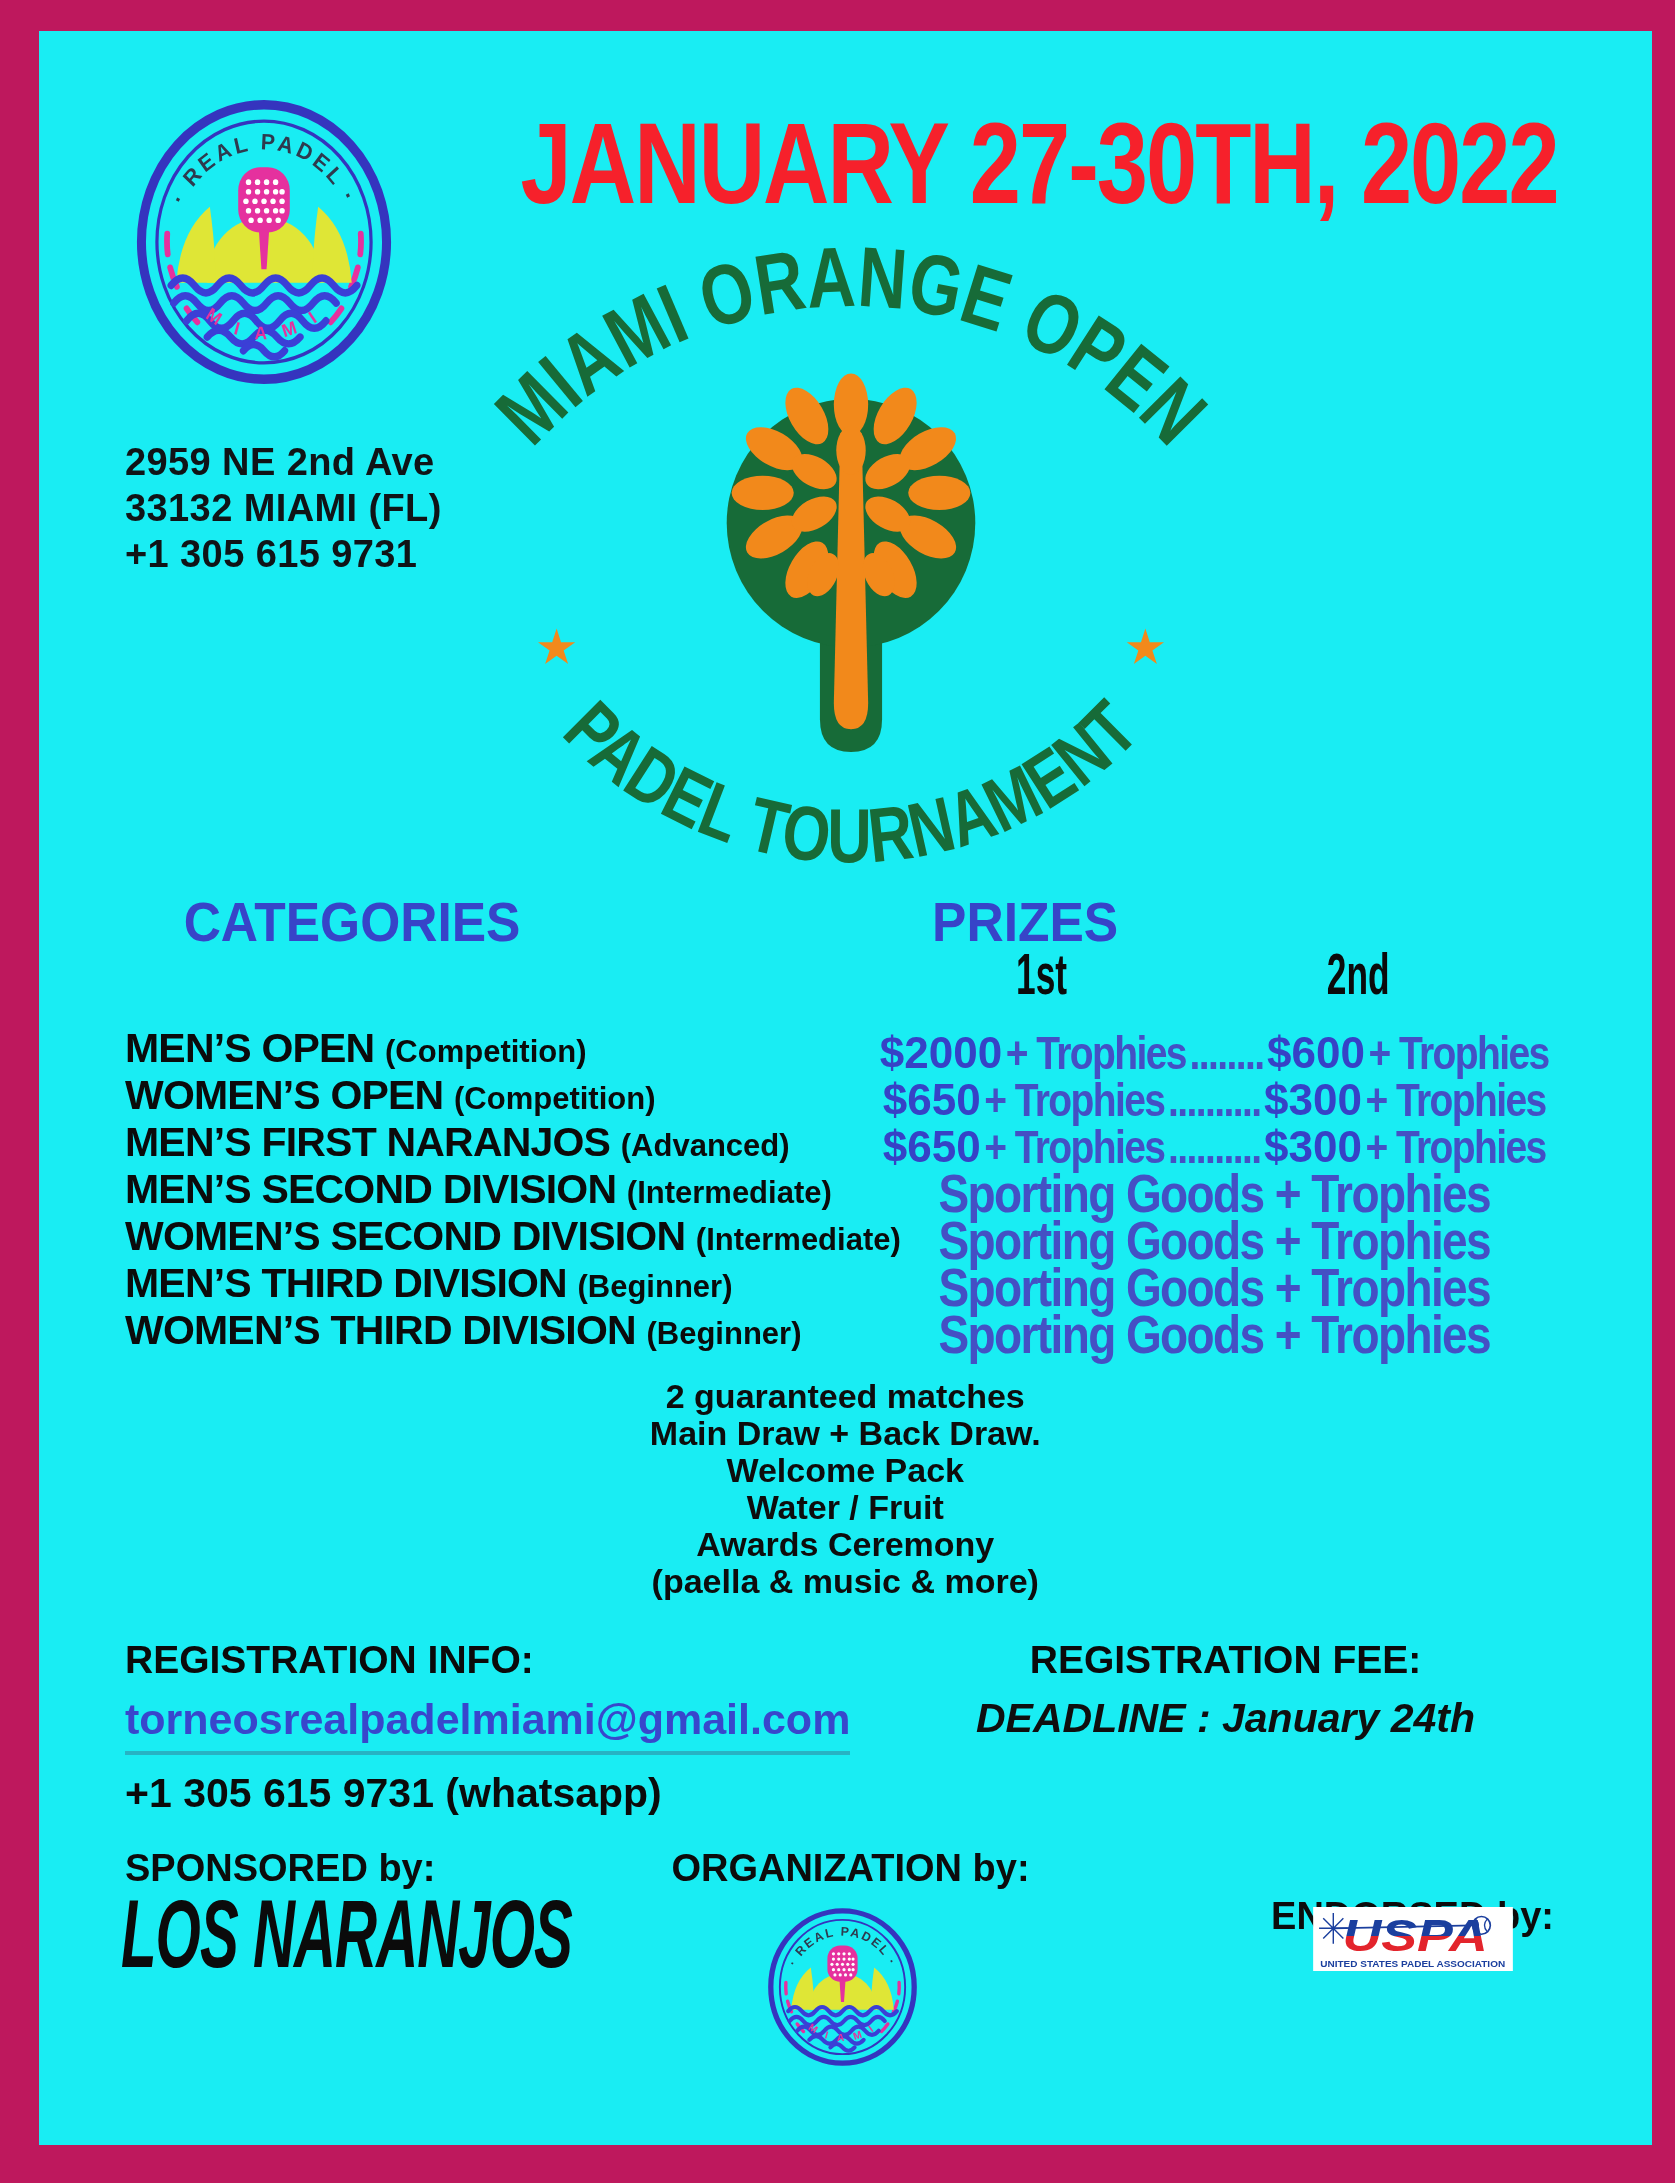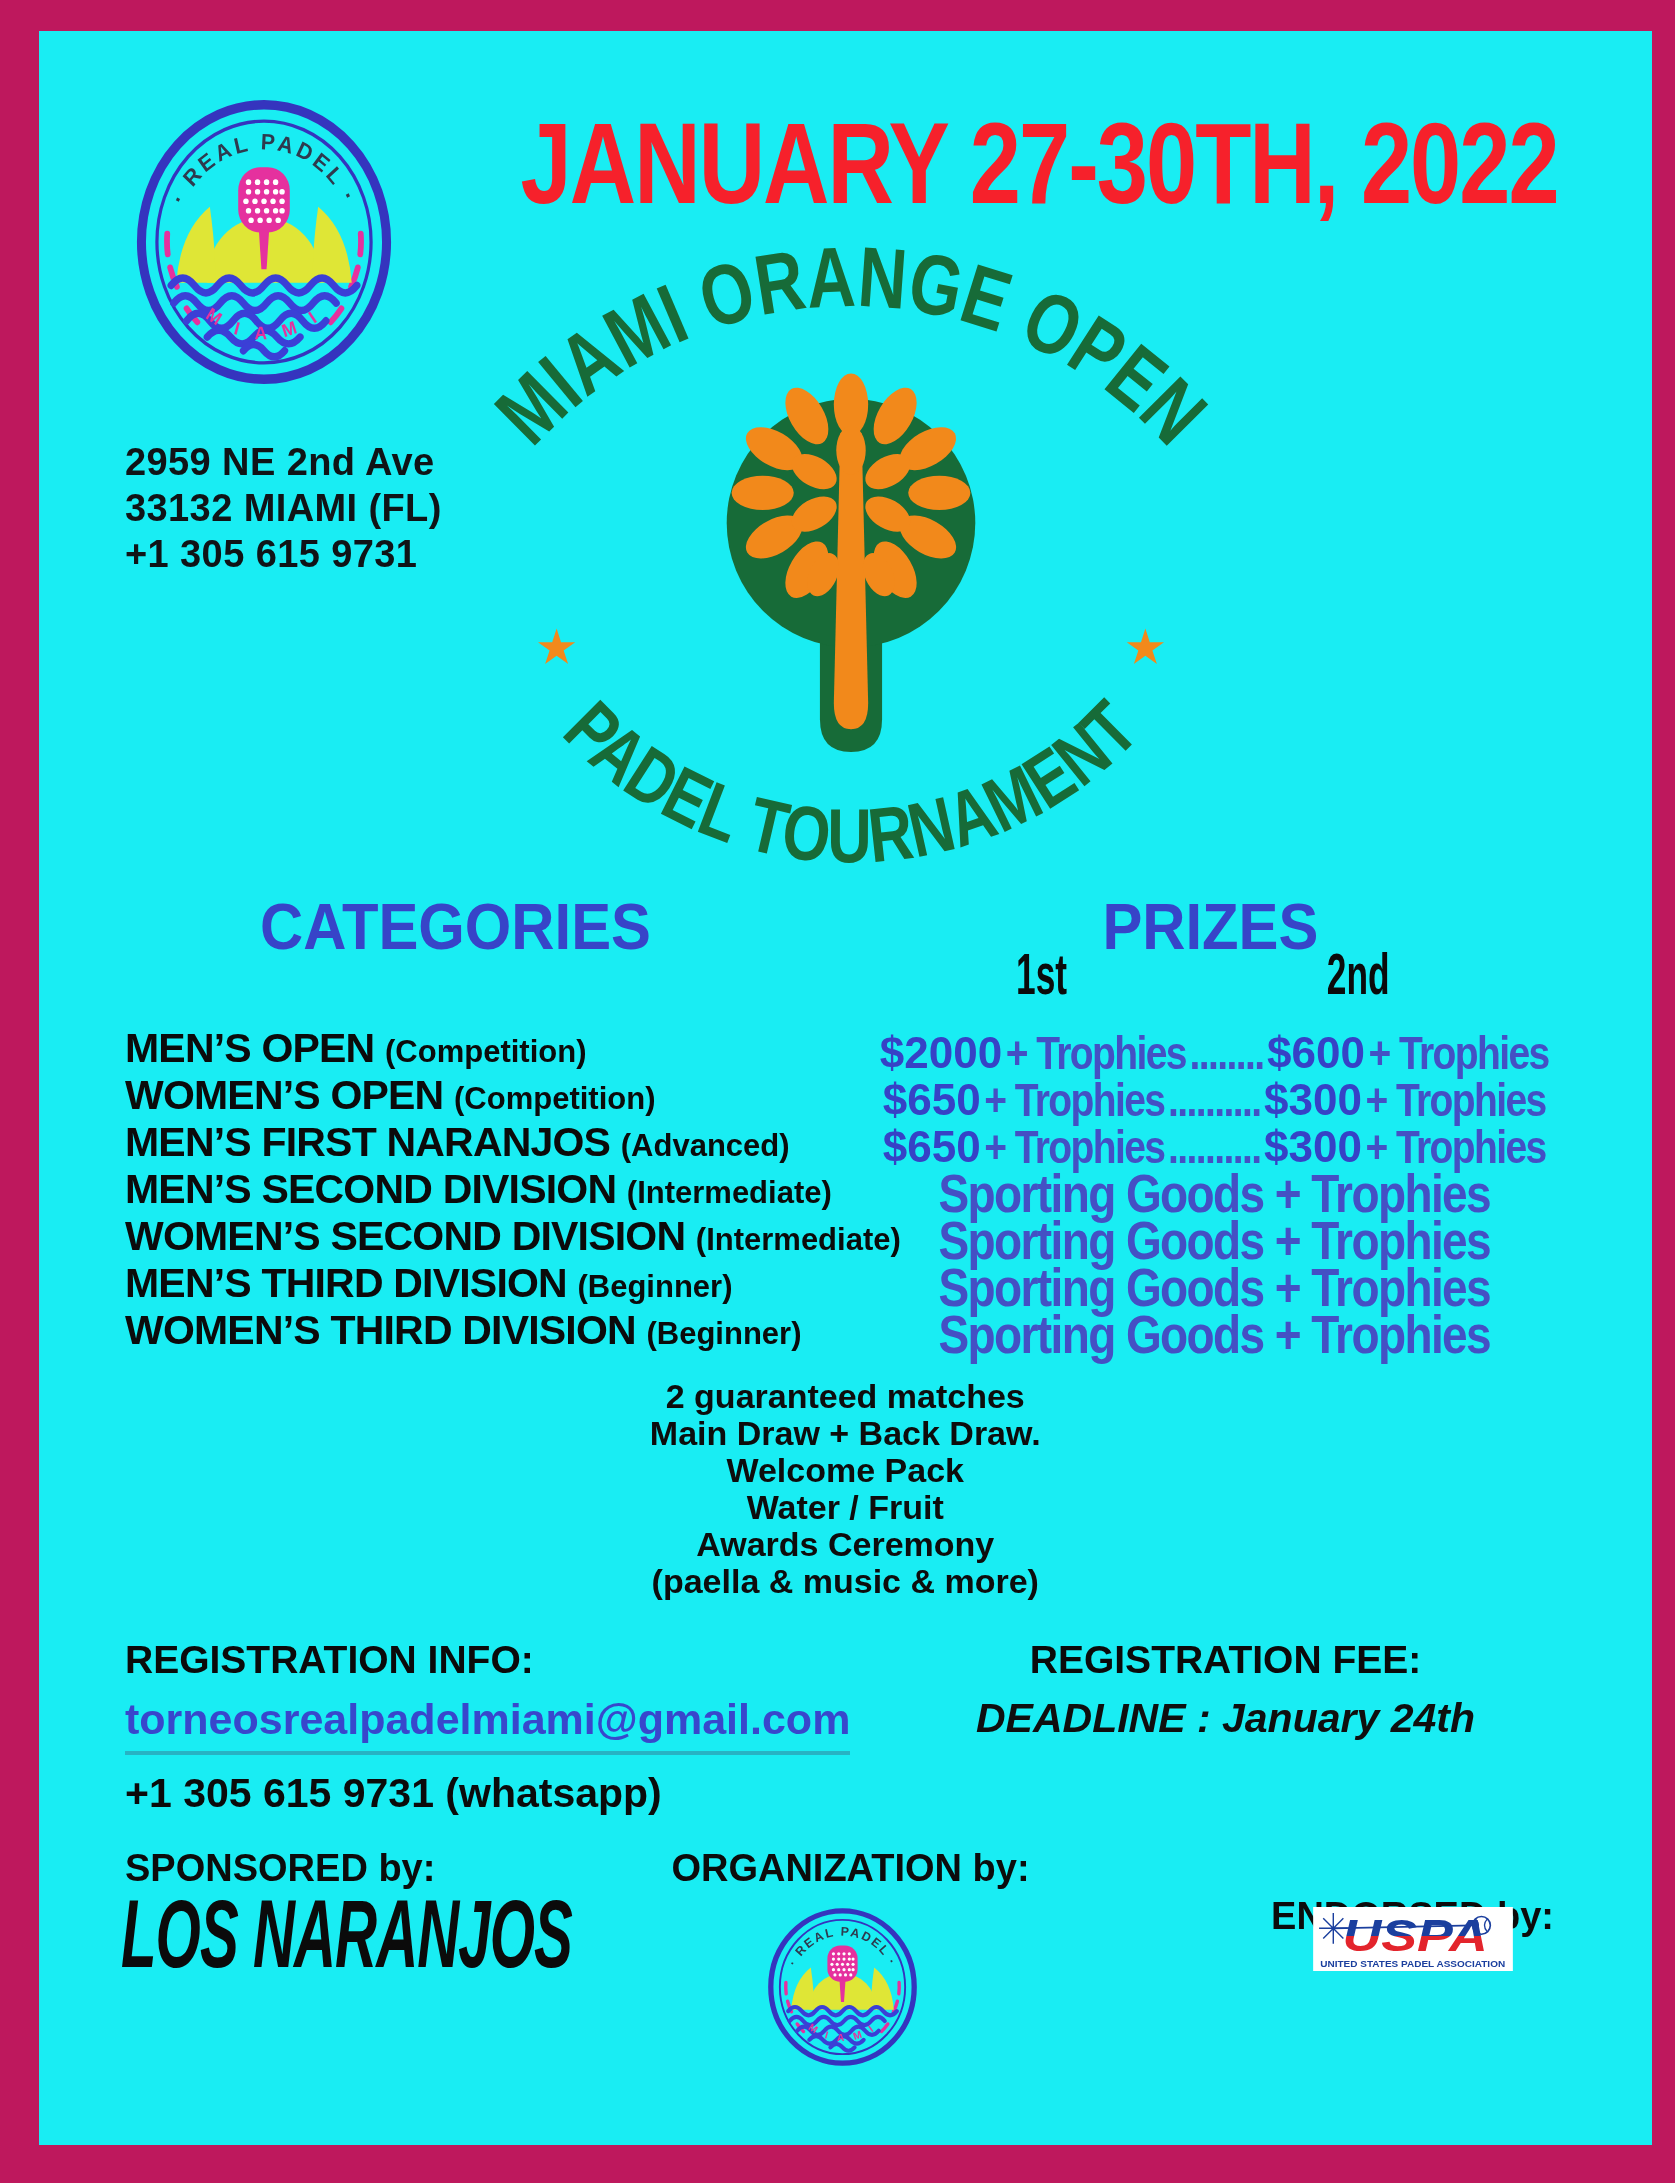--- a/index.html
+++ b/index.html
@@ -41,22 +41,22 @@
   
   .badge-topleft{left:96px;top:67px;width:258px;height:288px;}
   .badge-bottom{left:728px;top:1876px;width:151px;height:160px;}
   .badge-svg{width:100%;height:100%;display:block;}
 
   
   .center-logo{left:444px;top:210px;width:736px;height:646px;}
 
   
   .sec-heading{
-    top:863px;width:573px;text-align:center;
-    color:#3744C8;font-size:65px;font-weight:bold;line-height:1;white-space:nowrap;
+    top:863px;width:573px;
+    color:#3744C8;font-size:56px;font-weight:bold;line-height:1;white-space:nowrap;
   }
   .sec-heading .squeeze{display:inline-block;transform:scale(0.92,1);transform-origin:center;}
   .cat-heading{left:130px;}
   .prz-heading{left:885px;}
 
   .place-label{
     top:920px;width:196px;text-align:center;
     color:#0b0b0b;font-size:52px;font-weight:bold;line-height:1;
   }
   .place-label .squeeze{display:inline-block;transform:scale(0.68,1.12);transform-origin:center bottom;}

